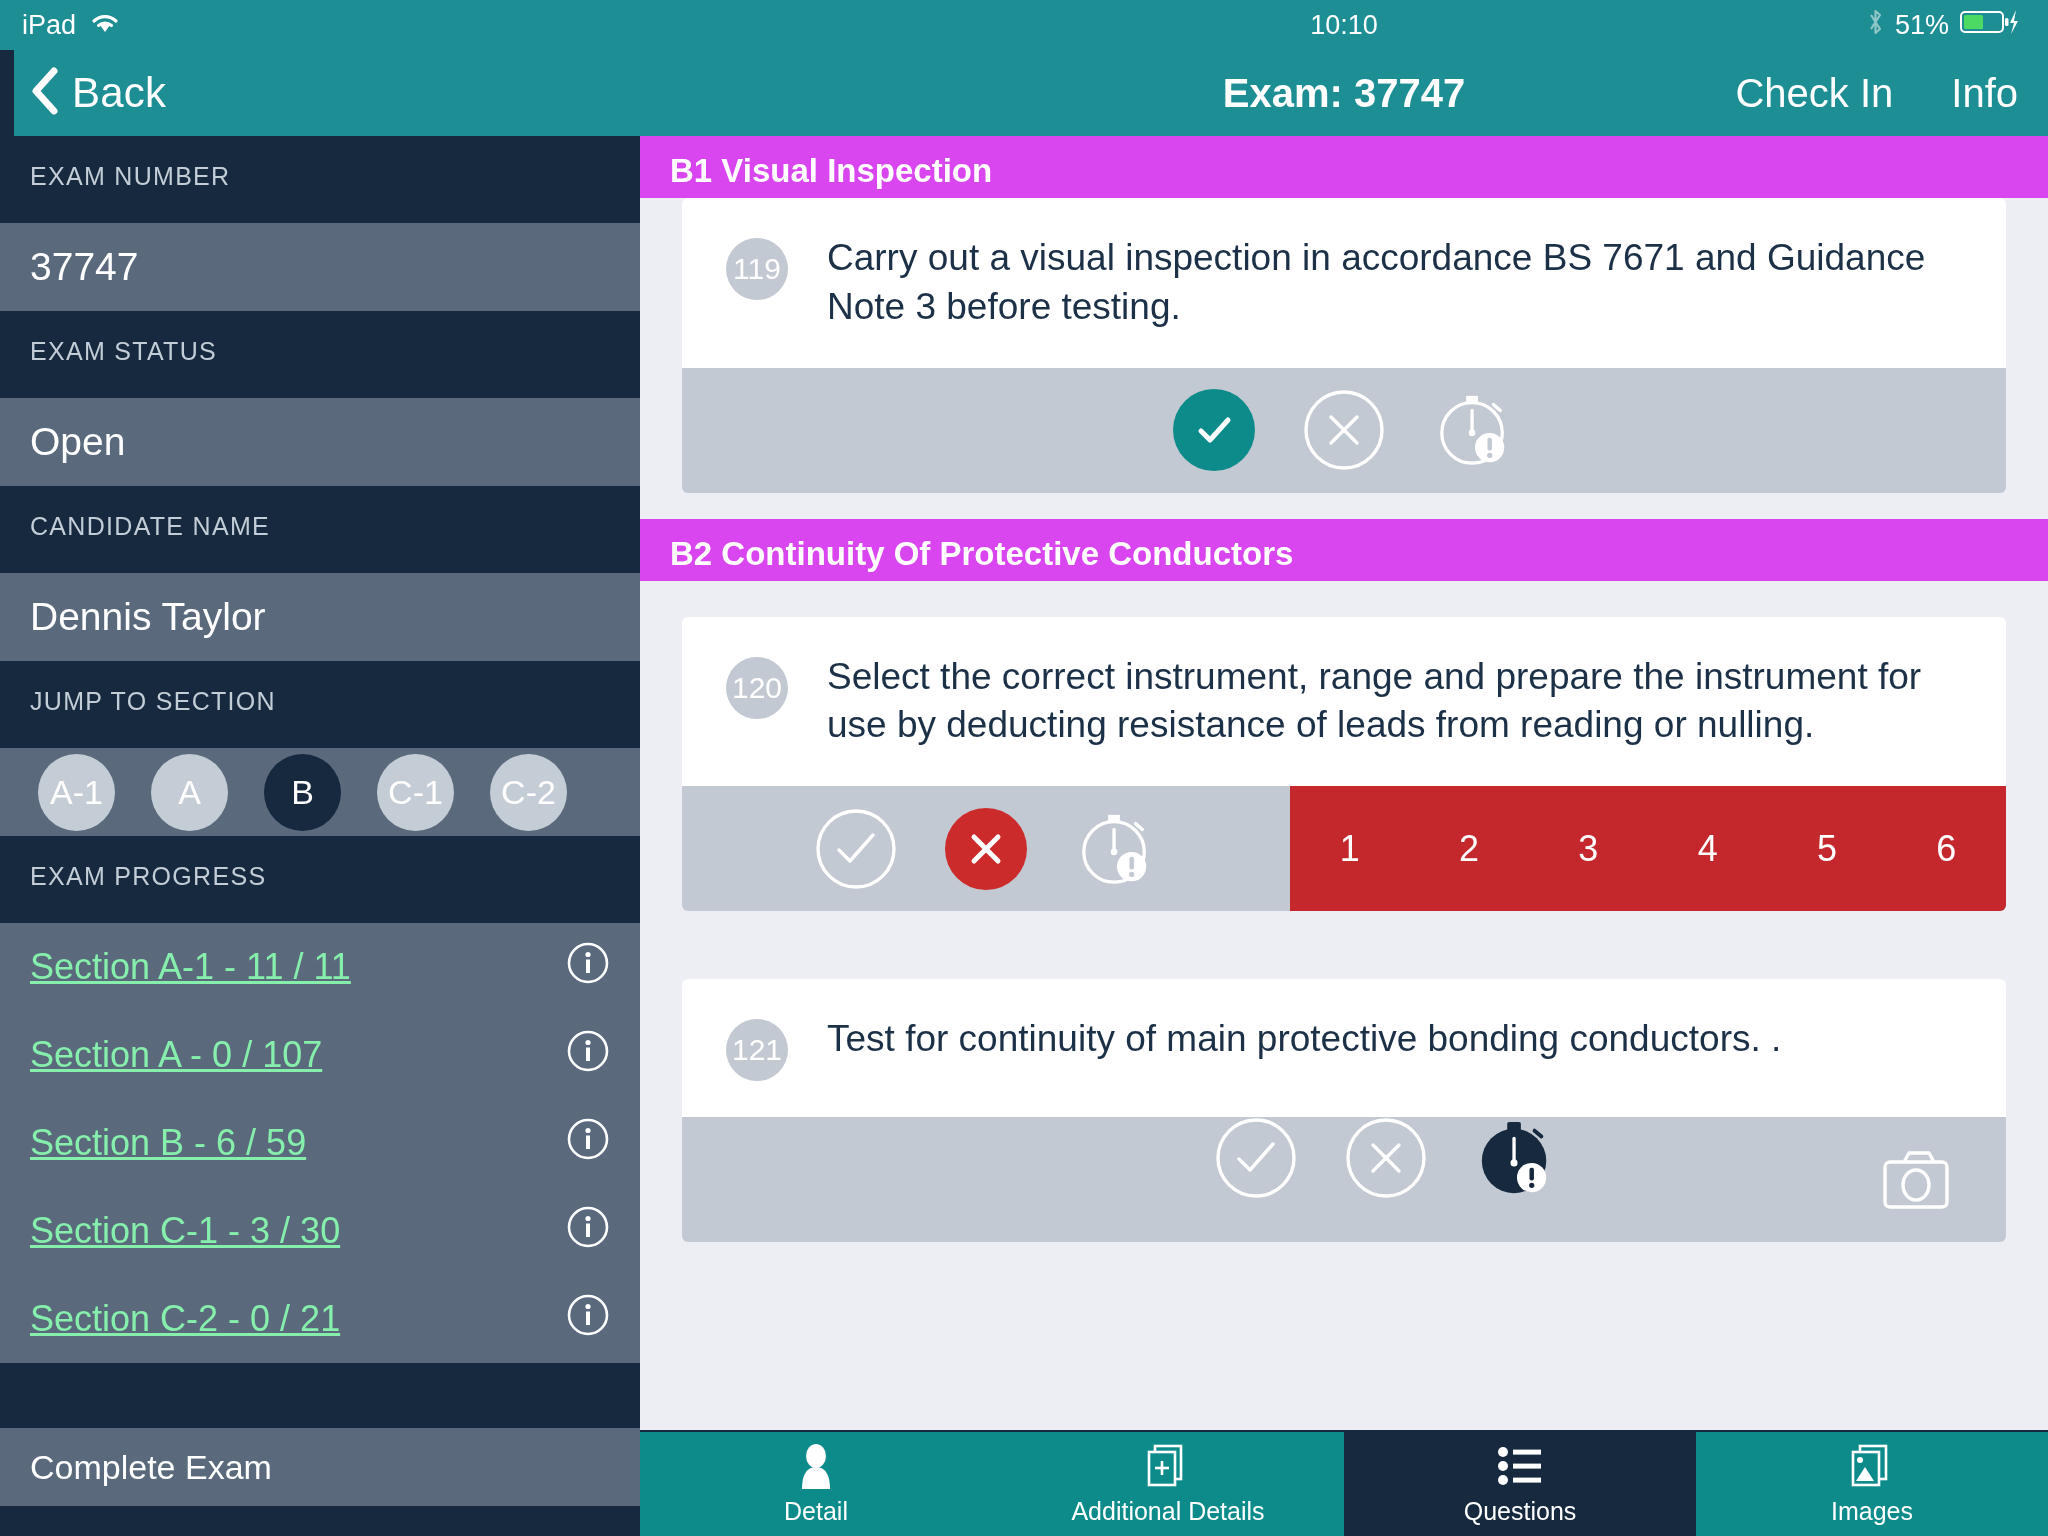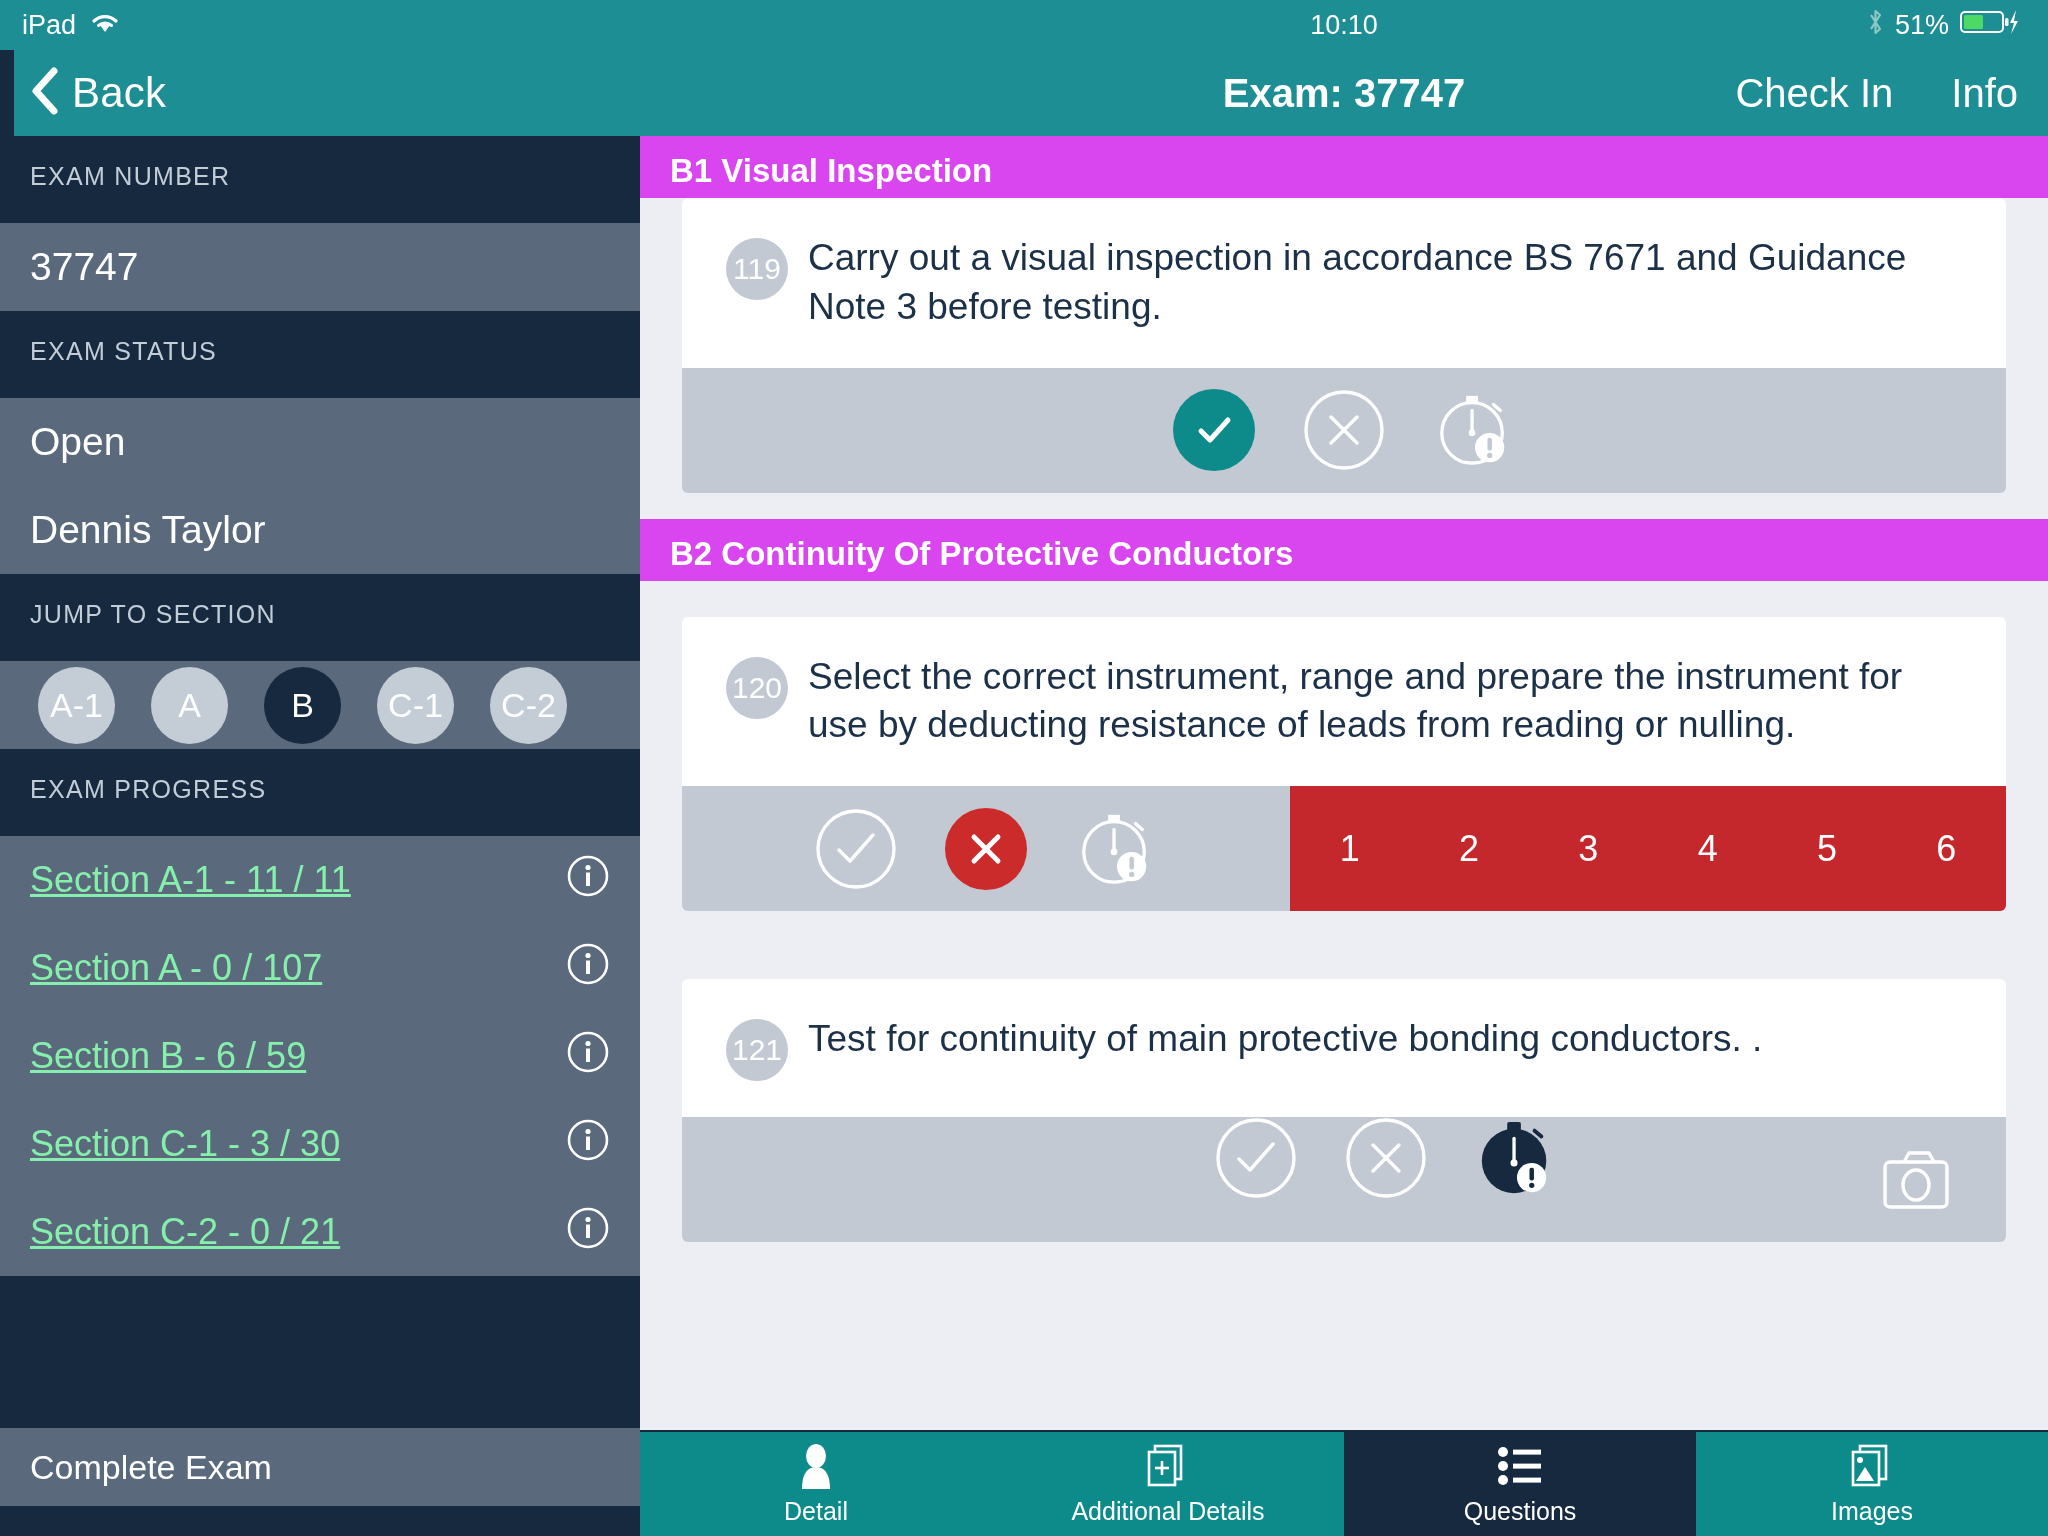--- a/index.html
+++ b/index.html
@@ -122,21 +122,21 @@
   .sec-body { padding:0; }
 
   .qcard {
     background:#ffffff;
     margin:0 42px;
   }
   .qcard.rounded-top { border-radius:6px 6px 0 0; }
   .qcard-inner {
     display:flex; align-items:flex-start;
     padding:36px 40px 36px 44px;
-    gap:20px;
+    gap:39px;
   }
   .qnum {
     flex:0 0 auto;
     width:62px; height:62px; border-radius:50%;
     background:#c2c9d2; color:#ffffff;
     display:flex; align-items:center; justify-content:center;
     font-size:30px; margin-top:4px;
   }
   .qtext {
     color:#1c3048; font-size:37px; line-height:1.32;
@@ -217,20 +217,21 @@
       </span>
       <span class="back-label">Back</span>
     </div>
 
     <div class="sb-header">EXAM NUMBER</div>
     <div class="sb-value">37747</div>
 
     <div class="sb-header">EXAM STATUS</div>
     <div class="sb-value">Open</div>
 
+    <div class="sb-header">CANDIDATE NAME</div>
     <div class="sb-value">Dennis Taylor</div>
 
     <div class="sb-header">JUMP TO SECTION</div>
     <div class="pill-row">
       <div class="pill">A-1</div>
       <div class="pill">A</div>
       <div class="pill active">B</div>
       <div class="pill">C-1</div>
       <div class="pill">C-2</div>
     </div>

